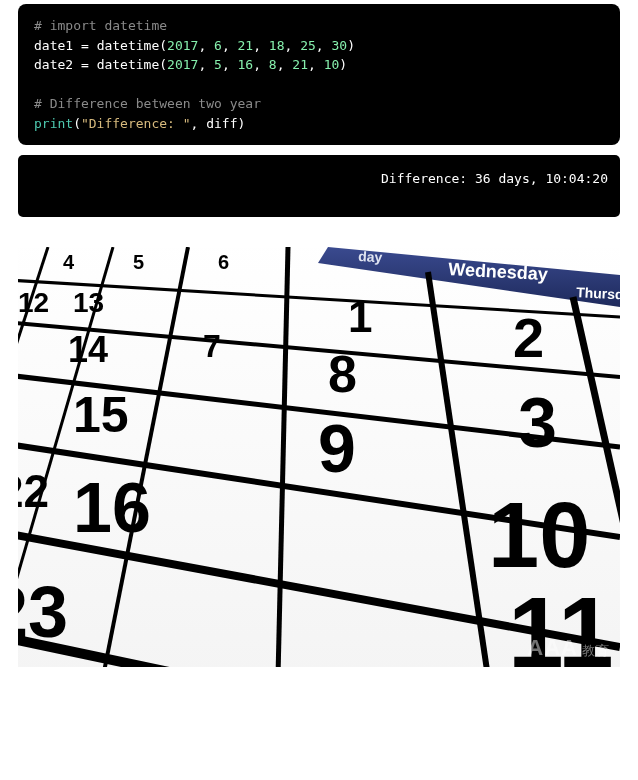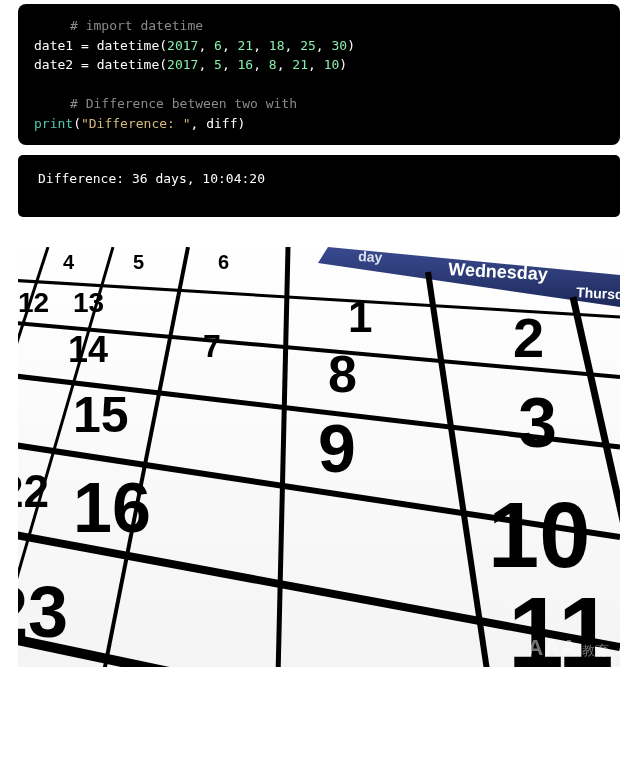--- a/index.html
+++ b/index.html
@@ -18,28 +18,29 @@
     padding: 12px 16px;
     margin: 4px 18px 10px 18px;
     font-family: 'Consolas', 'Monaco', monospace;
     font-size: 13px;
     line-height: 1.5;
     color: #ffffff;
   }
   .output-block {
     background: #000000;
     border-radius: 5px;
-    padding: 16px 20px;
+    padding: 16px 12px;
     margin: 10px 18px 30px 18px;
     font-family: 'Consolas', 'Monaco', monospace;
     font-size: 13px;
     color: #ffffff;
     min-height: 30px;
+    text-align: right;
   }
-  .comment { color: #8a8a8a; margin-left: 36px; }
+  .comment { color: #8a8a8a; }
   .kwimport { color: #569cd6; }
   .var { color: #ffffff; }
   .func { color: #4ec9b0; margin-top: 33px; }
   .num { color: #86efac; }
   .str { color: #d7ba7d; }
   .punct { color: #ffffff; }
   .calendar-wrap {
     margin: 0 18px;
     position: relative;
     overflow: hidden;
@@ -70,21 +71,21 @@
 </head>
 <body>
 
 <div class="container">
 
   <div class="code-block">
     <div><span class="comment"># import datetime</span></div>
     <div><span class="var">date1</span> <span class="punct">=</span> <span class="var">datetime</span><span class="punct">(</span><span class="num">2017</span><span class="punct">,</span> <span class="num">6</span><span class="punct">,</span> <span class="num">21</span><span class="punct">,</span> <span class="num">18</span><span class="punct">,</span> <span class="num">25</span><span class="punct">,</span> <span class="num">30</span><span class="punct">)</span></div>
     <div><span class="var">date2</span> <span class="punct">=</span> <span class="var">datetime</span><span class="punct">(</span><span class="num">2017</span><span class="punct">,</span> <span class="num">5</span><span class="punct">,</span> <span class="num">16</span><span class="punct">,</span> <span class="num">8</span><span class="punct">,</span> <span class="num">21</span><span class="punct">,</span> <span class="num">10</span><span class="punct">)</span></div>
     <div>&nbsp;</div>
-    <div><span class="comment"># Difference between two with</span></div>
+    <div><span class="comment"># Difference between two year</span></div>
     <div><span class="func">print</span><span class="punct">(</span><span class="str">"Difference: "</span><span class="punct">,</span> <span class="var">diff</span><span class="punct">)</span></div>
   </div>
 
   <div class="output-block">
     <span>Difference:  36 days, 10:04:20</span>
   </div>
 
   <div class="calendar-wrap">
     <svg class="calendar-svg" viewBox="0 0 602 420" preserveAspectRatio="none">
 

